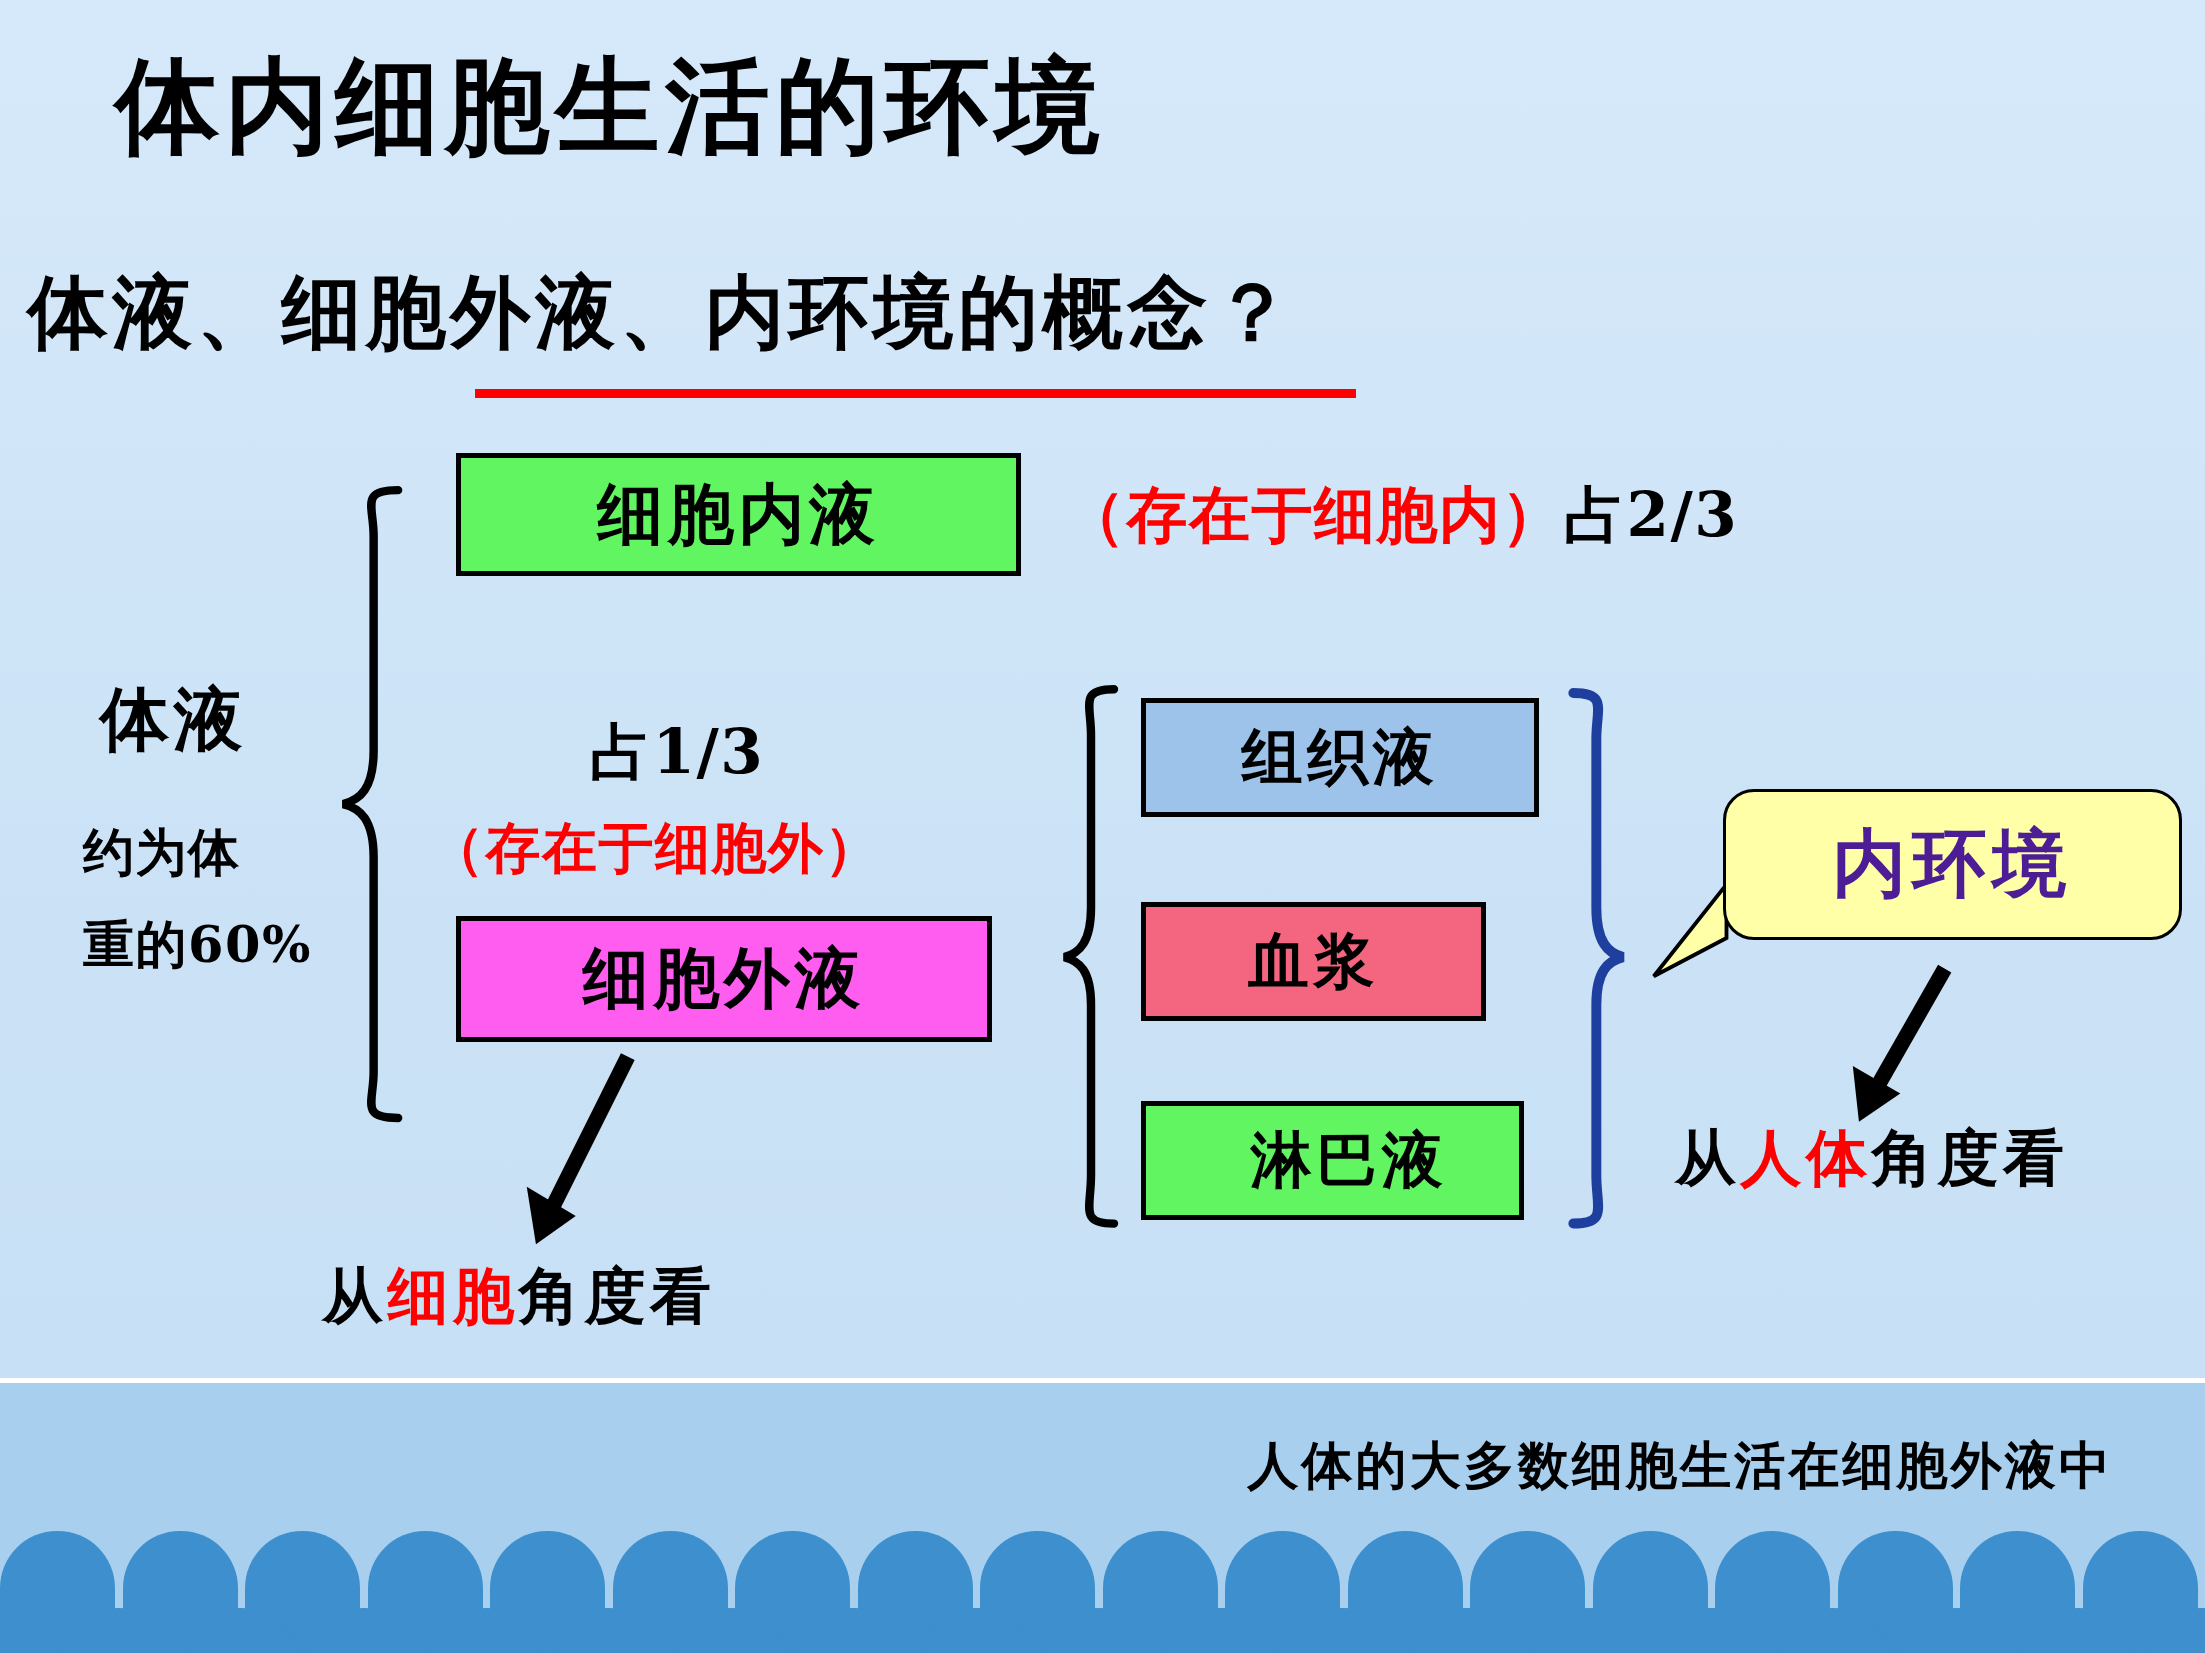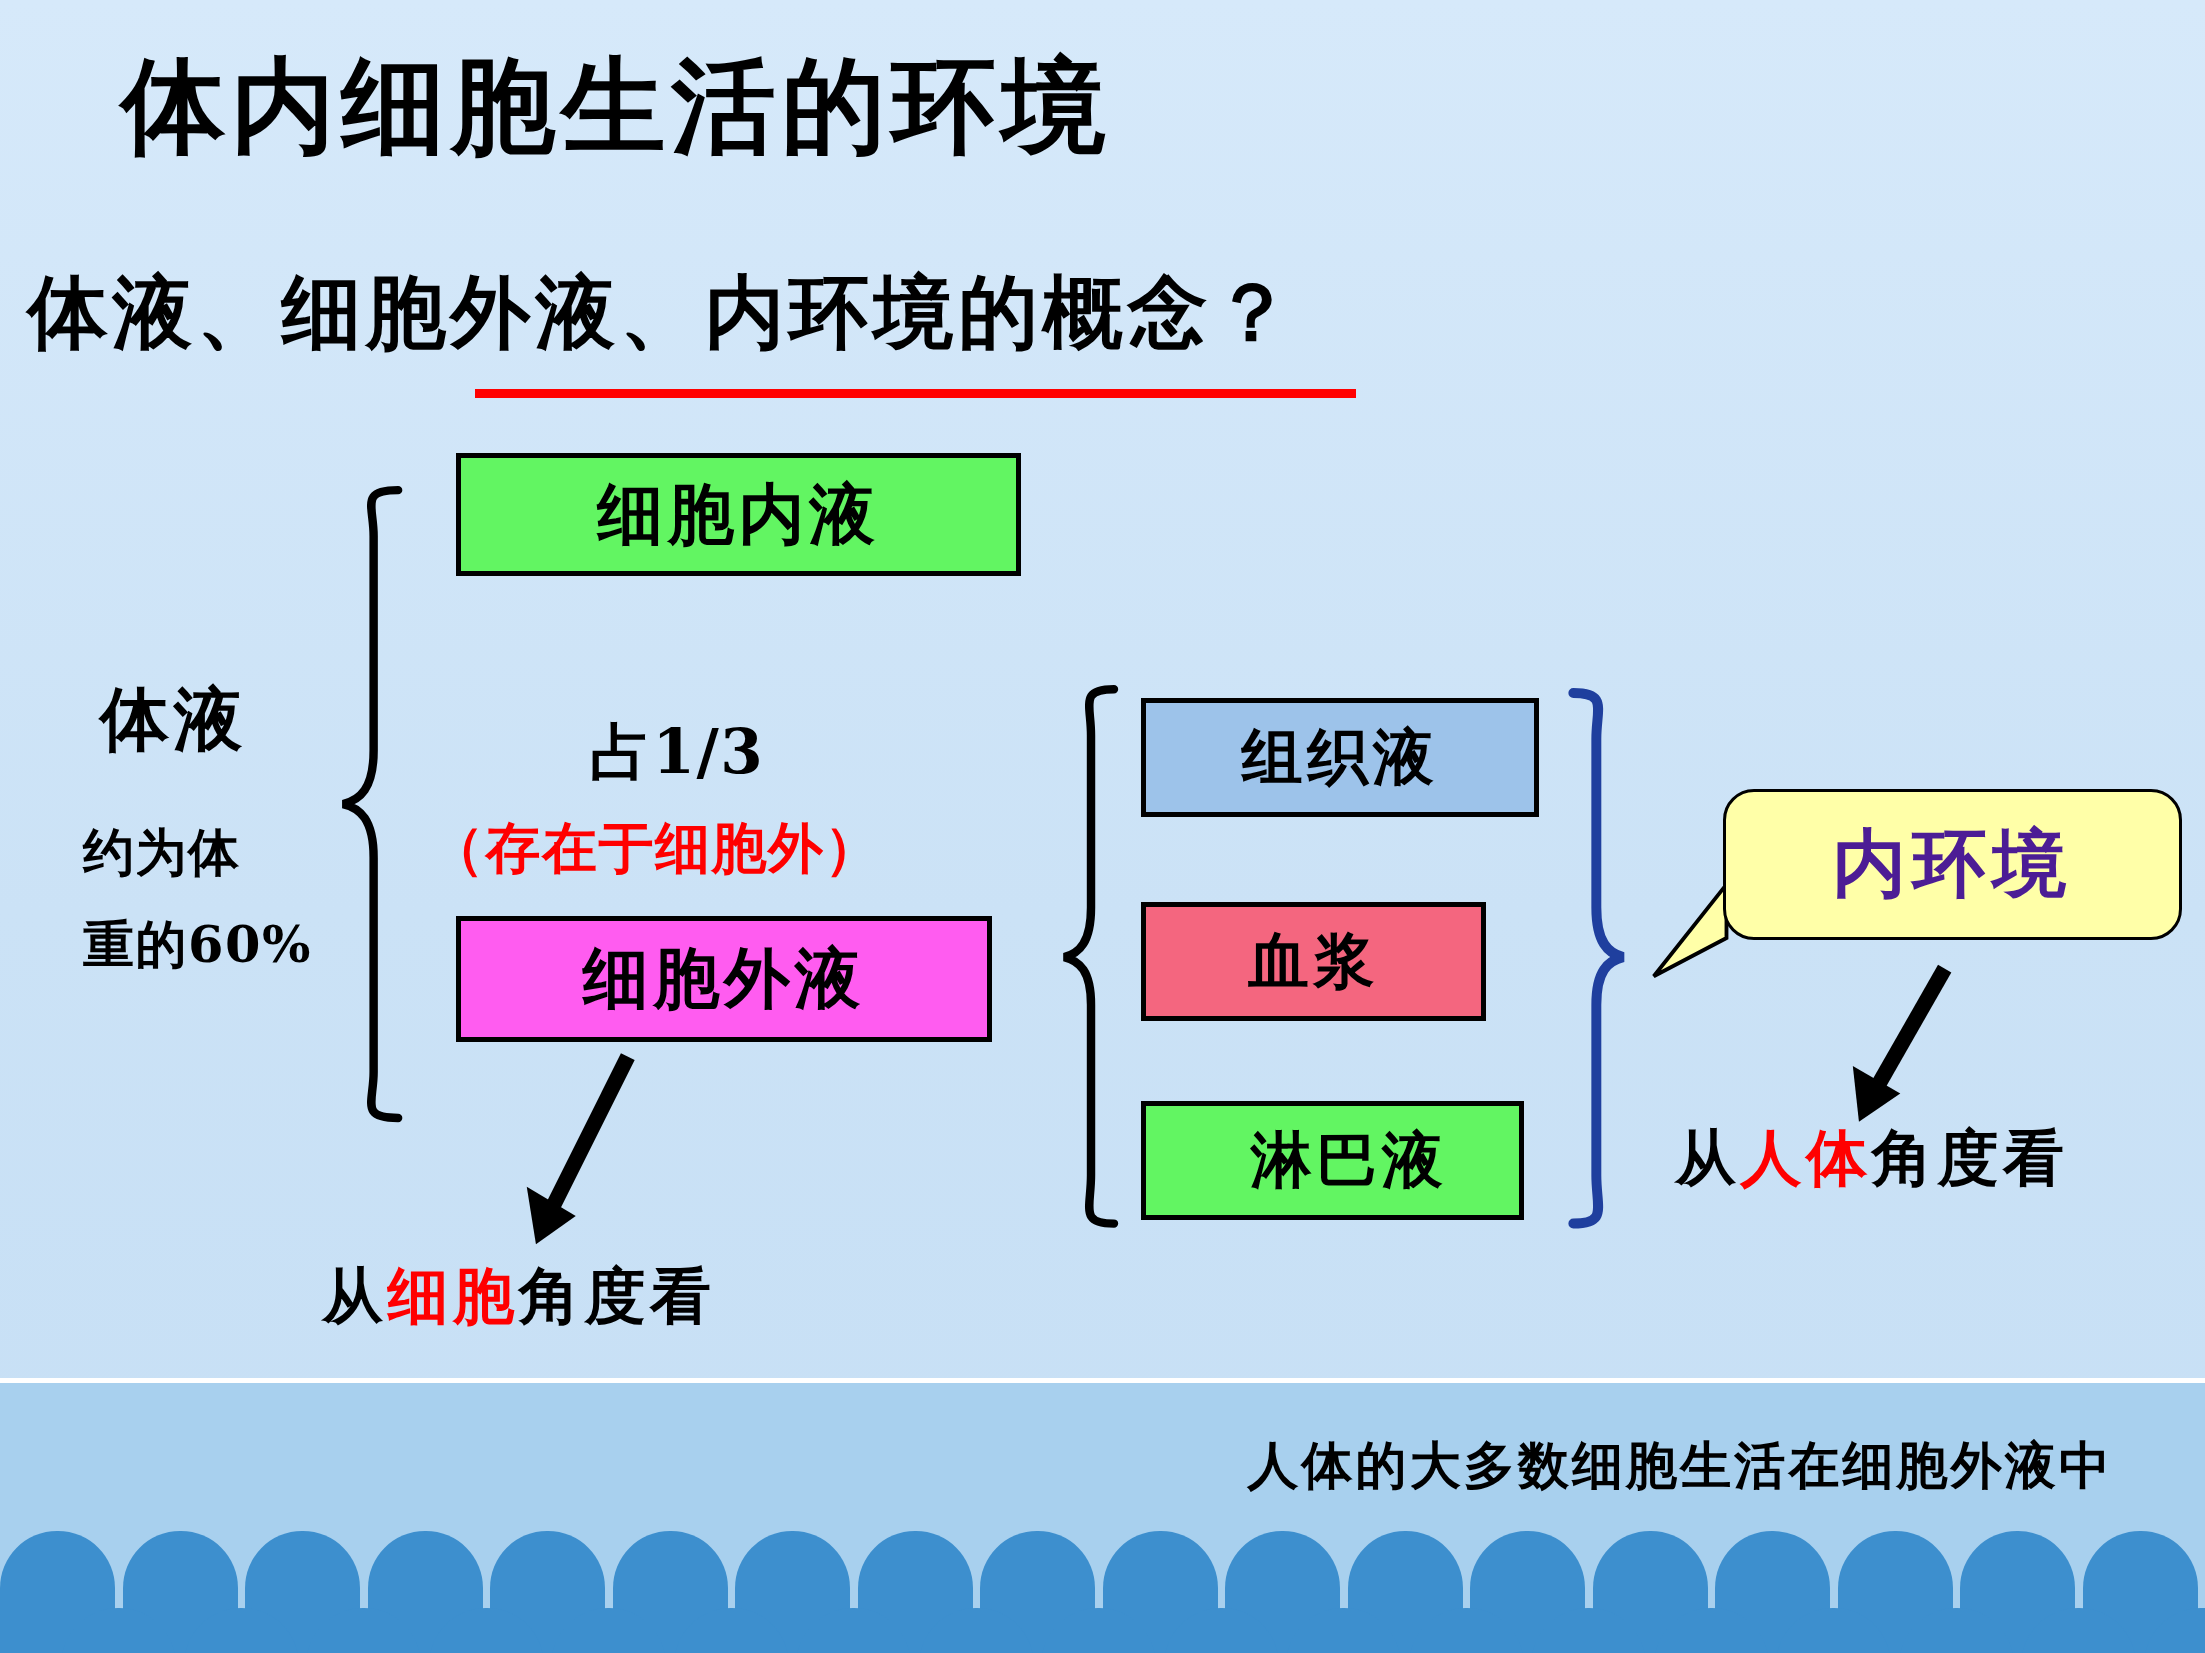--- a/index.html
+++ b/index.html
@@ -84,21 +84,20 @@
   .title {
     position: absolute;
     left: 115px;
     top: 38px;
     font-family: "DejaVu Serif", "Liberation Serif", serif;
     font-weight: bold;
     font-size: 104px;
     color: #000000;
     letter-spacing: 6.1px;
     white-space: nowrap;
-    margin-left: 6px;
   }
   .subtitle {
     position: absolute;
     left: 27.6px;
     top: 260px;
     font-family: "DejaVu Serif", "Liberation Serif", serif;
     font-weight: bold;
     font-size: 80px;
     color: #000000;
     letter-spacing: 4.6px;
@@ -349,20 +348,23 @@
   <div class="txt label-tiye">体液</div>
   <div class="txt label-tiye-sub1">约为体</div>
   <div class="txt label-tiye-sub2">重的60%</div>
 
   <div class="box box-icf">细胞内液</div>
   <div class="box box-ecf">细胞外液</div>
   <div class="box box-tissue">组织液</div>
   <div class="box box-plasma">血浆</div>
   <div class="box box-lymph">淋巴液</div>
 
+  <div class="txt note-icf">
+    <span class="red">（存在于细胞内）</span><span>占2/3</span>
+  </div>
 
   <div class="txt label-third">占1/3</div>
   <div class="txt label-outside">（存在于细胞外）</div>
 
   <div class="callout">内环境</div>
 
   <div class="txt label-from-cell">
     <span>从</span><span class="red">细胞</span><span>角度看</span>
   </div>
 

